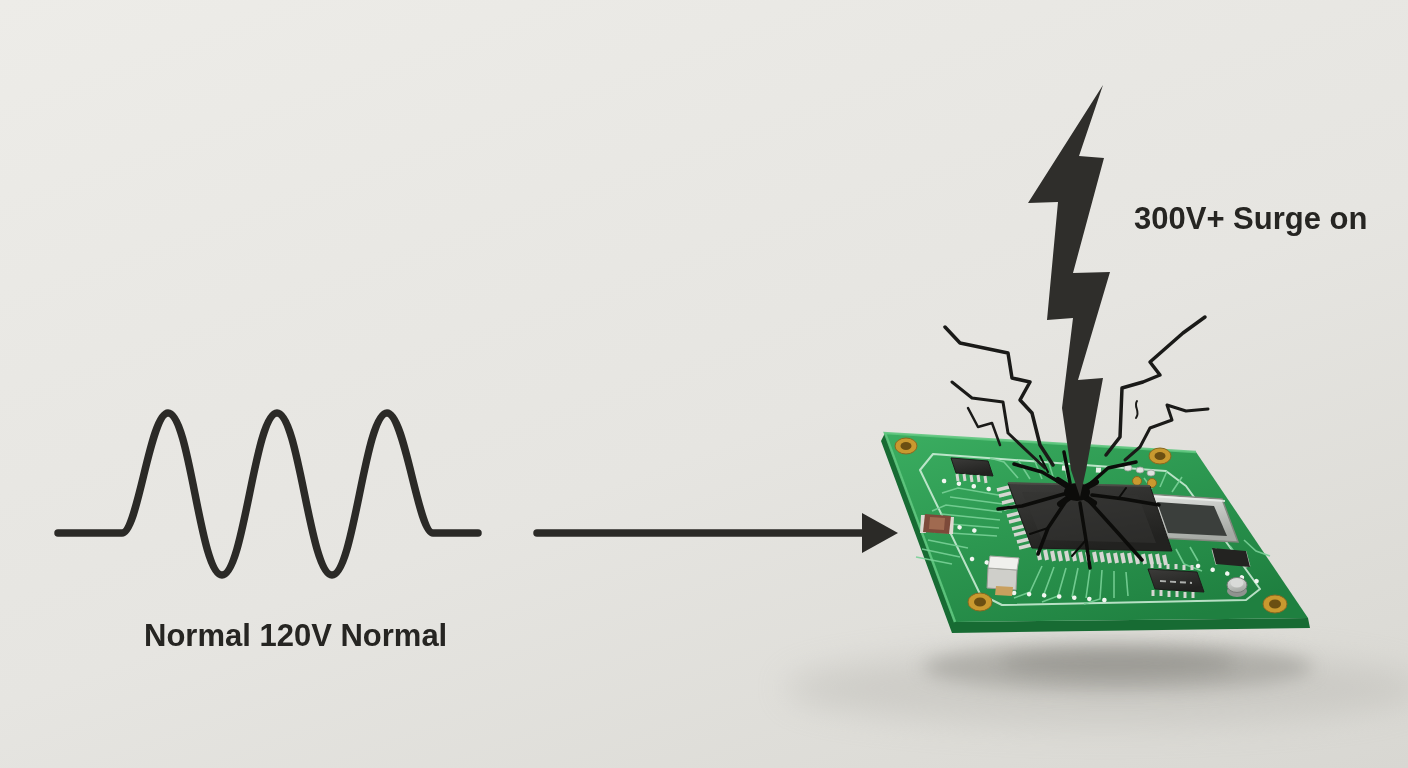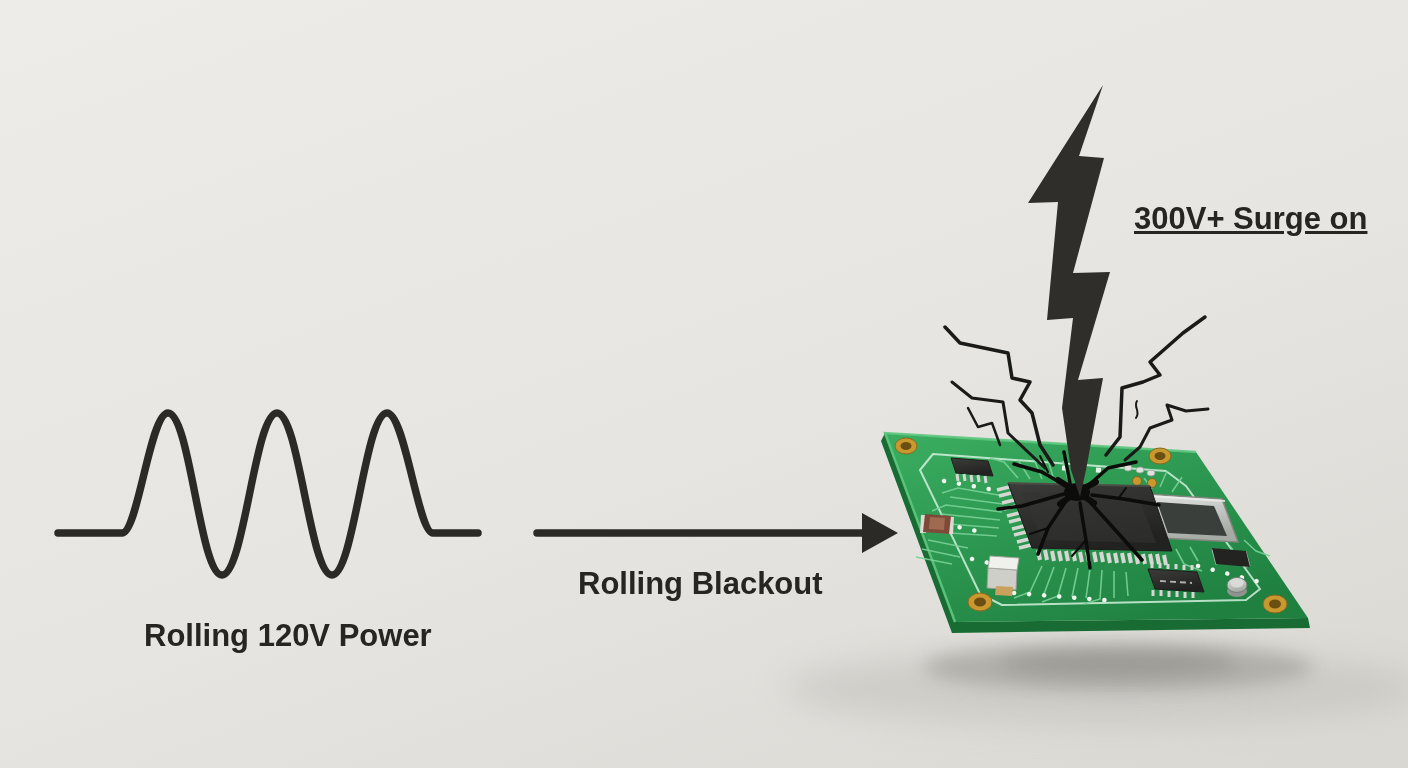--- a/index.html
+++ b/index.html
@@ -10,21 +10,21 @@
     font-family:"Liberation Sans","DejaVu Sans",sans-serif;
   }
   .stage{position:absolute;inset:0;}
   svg{position:absolute;left:0;top:0;}
   .caption{
     position:absolute;color:#262522;font-weight:700;font-size:31px;
     letter-spacing:0px;line-height:40px;white-space:nowrap;
   }
   #wave-caption{left:144px;top:616px;}
   #arrow-caption{left:578px;top:564px;}
-  #surge-caption{left:1134px;top:199px;text-decoration:underline;}
+  #surge-caption{left:1134px;top:199px;}
 </style>
 </head>
 <body>
 
 <div class="stage">
 
 <svg width="1408" height="768" viewBox="0 0 1408 768">
   <defs>
     <linearGradient id="gboard" x1="0" y1="0" x2="0.7" y2="1">
       <stop offset="0" stop-color="#3bae61"></stop>
@@ -179,19 +179,18 @@
   <g stroke="#1a1a18" fill="none" stroke-linejoin="round" stroke-linecap="round">
     <path d="M945 327 L960 343 L1008 353 L1012 378 L1030 382 L1020 400 L1032 413 L1040 445 L1053 465" stroke-width="3.5"></path>
     <path d="M952 382 L972 398 L1003 402 L1008 433 L1028 452 L1045 468" stroke-width="3"></path>
     <path d="M968 408 L978 427 L992 423 L1000 445" stroke-width="2.5"></path>
     <path d="M1205 317 L1183 333 L1150 362 L1160 375 L1143 382 L1122 388 L1120 437 L1106 455" stroke-width="3.5"></path>
     <path d="M1208 409 L1186 411 L1167 405 L1172 420 L1150 428 L1140 447 L1125 460" stroke-width="3"></path>
     <path d="M1137 401 C1133 407 1141 411 1136 418" stroke-width="2"></path>
   </g>
 </svg>
 
-<div class="caption" id="wave-caption">Rolling 120V Power</div>
-<div class="caption" id="arrow-caption">Rolling Blackout</div>
+<div class="caption" id="wave-caption">Normal 120V Normal</div>
 <div class="caption" id="surge-caption">
   <div>300V+ Surge on</div>
 </div>
 
 </div>
 
 </body></html>

